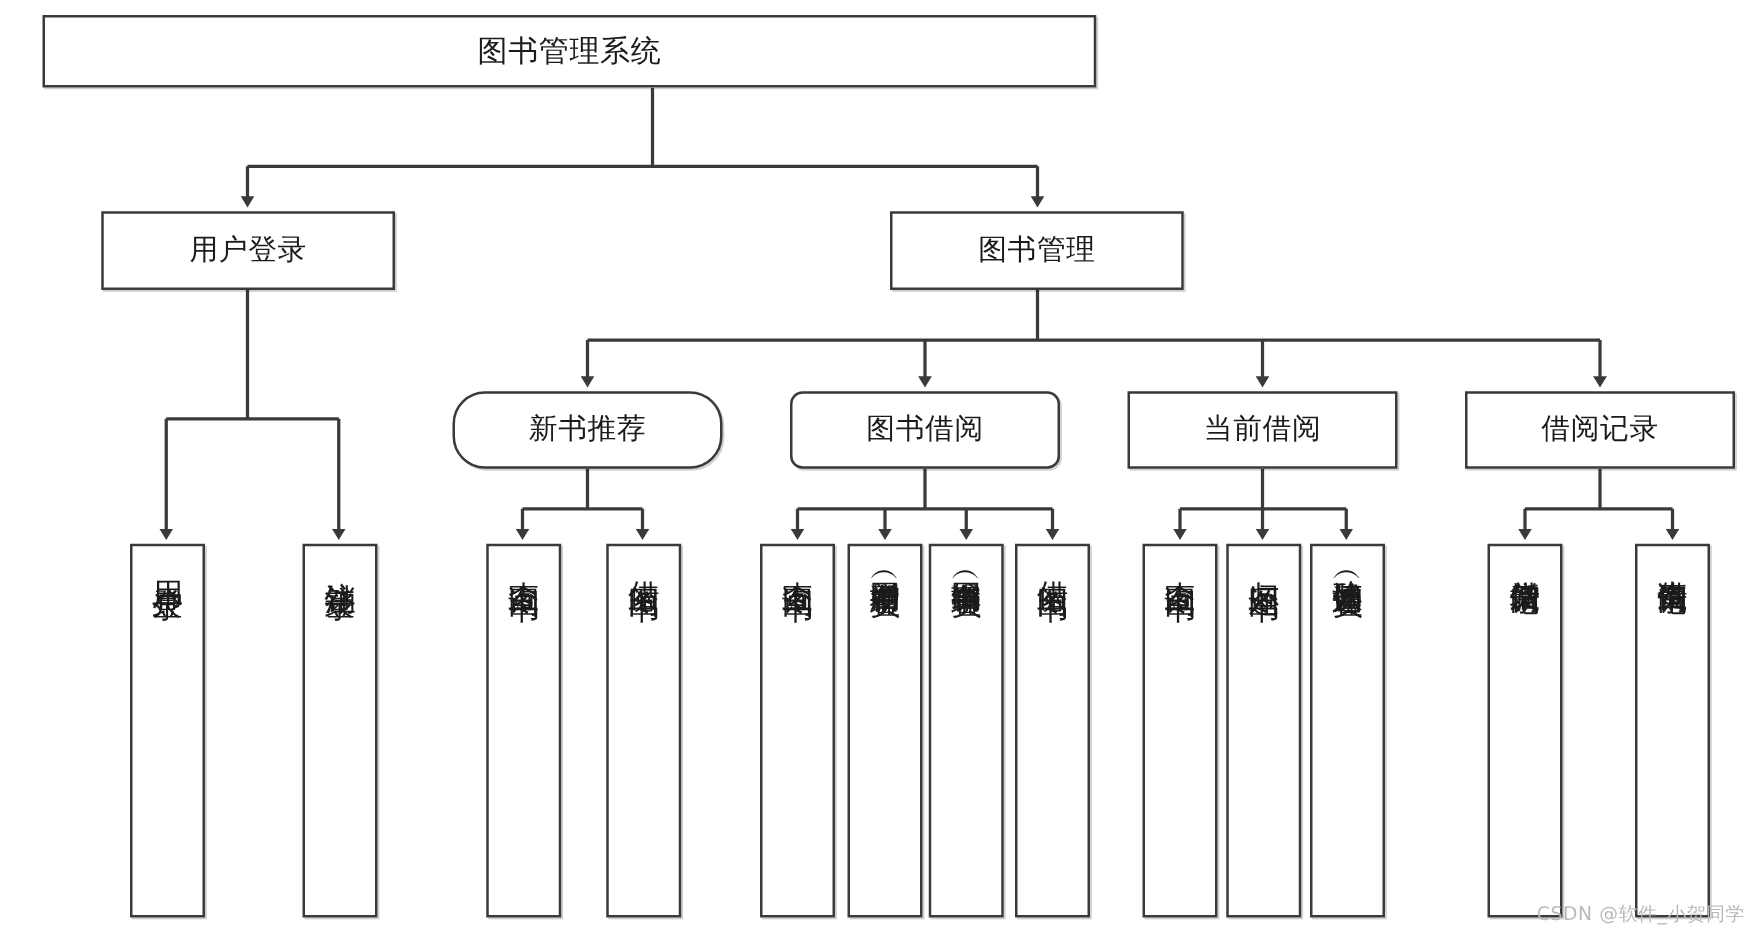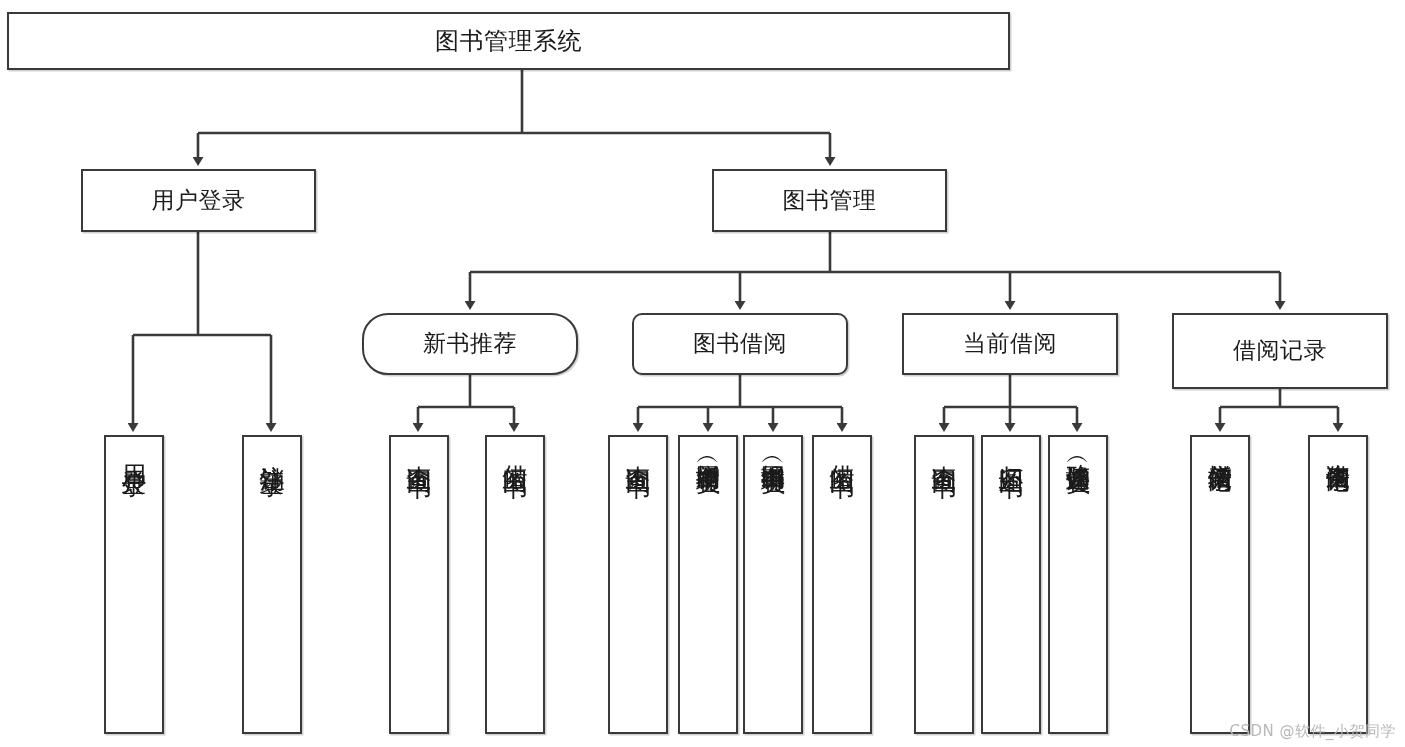--- a/index.html
+++ b/index.html
@@ -128,21 +128,21 @@
       <line x1="1010" y1="407" x2="1010" y2="424" marker-end="url(#arrow)"></line>
       <line x1="1077" y1="407" x2="1077" y2="424" marker-end="url(#arrow)"></line>
 
       <line x1="1280" y1="375" x2="1280" y2="407"></line>
       <line x1="1220" y1="407" x2="1338" y2="407"></line>
       <line x1="1220" y1="407" x2="1220" y2="424" marker-end="url(#arrow)"></line>
       <line x1="1338" y1="407" x2="1338" y2="424" marker-end="url(#arrow)"></line>
     </g>
   </svg>
 
-  <div class="node h root" style="left:7px; top:12px; width:1003px; height:58px;justify-content:center;">
+  <div class="node h root" style="left:34px; top:12px; width:843px; height:58px;justify-content:center;">
     <span class="lbl">图书管理系统</span>
   </div>
 
   <div class="node h" style="left:81px; top:169px; width:235px; height:63px;">
     <span class="lbl">用户登录</span>
   </div>
 
   <div class="node h" style="left:712px; top:169px; width:235px; height:63px;">
     <span class="lbl">图书管理</span>
   </div>
@@ -152,21 +152,21 @@
   </div>
 
   <div class="node h" style="left:632px; top:313px; width:216px; height:62px;border-radius:10px;">
     <span class="lbl">图书借阅</span>
   </div>
 
   <div class="node h" style="left:902px; top:313px; width:216px; height:62px;">
     <span class="lbl">当前借阅</span>
   </div>
 
-  <div class="node h" style="left:1172px; top:313px; width:216px; height:76px;">
+  <div class="node h" style="left:1172px; top:313px; width:216px; height:62px;">
     <span class="lbl">借阅记录</span>
   </div>
 
   <div class="node v" style="left:104px; top:435px; width:60px; height:299px;">
     <span class="lbl">用户登录</span>
   </div>
 
   <div class="node v" style="left:242px; top:435px; width:60px; height:299px;">
     <span class="lbl">注销登录</span>
   </div>

